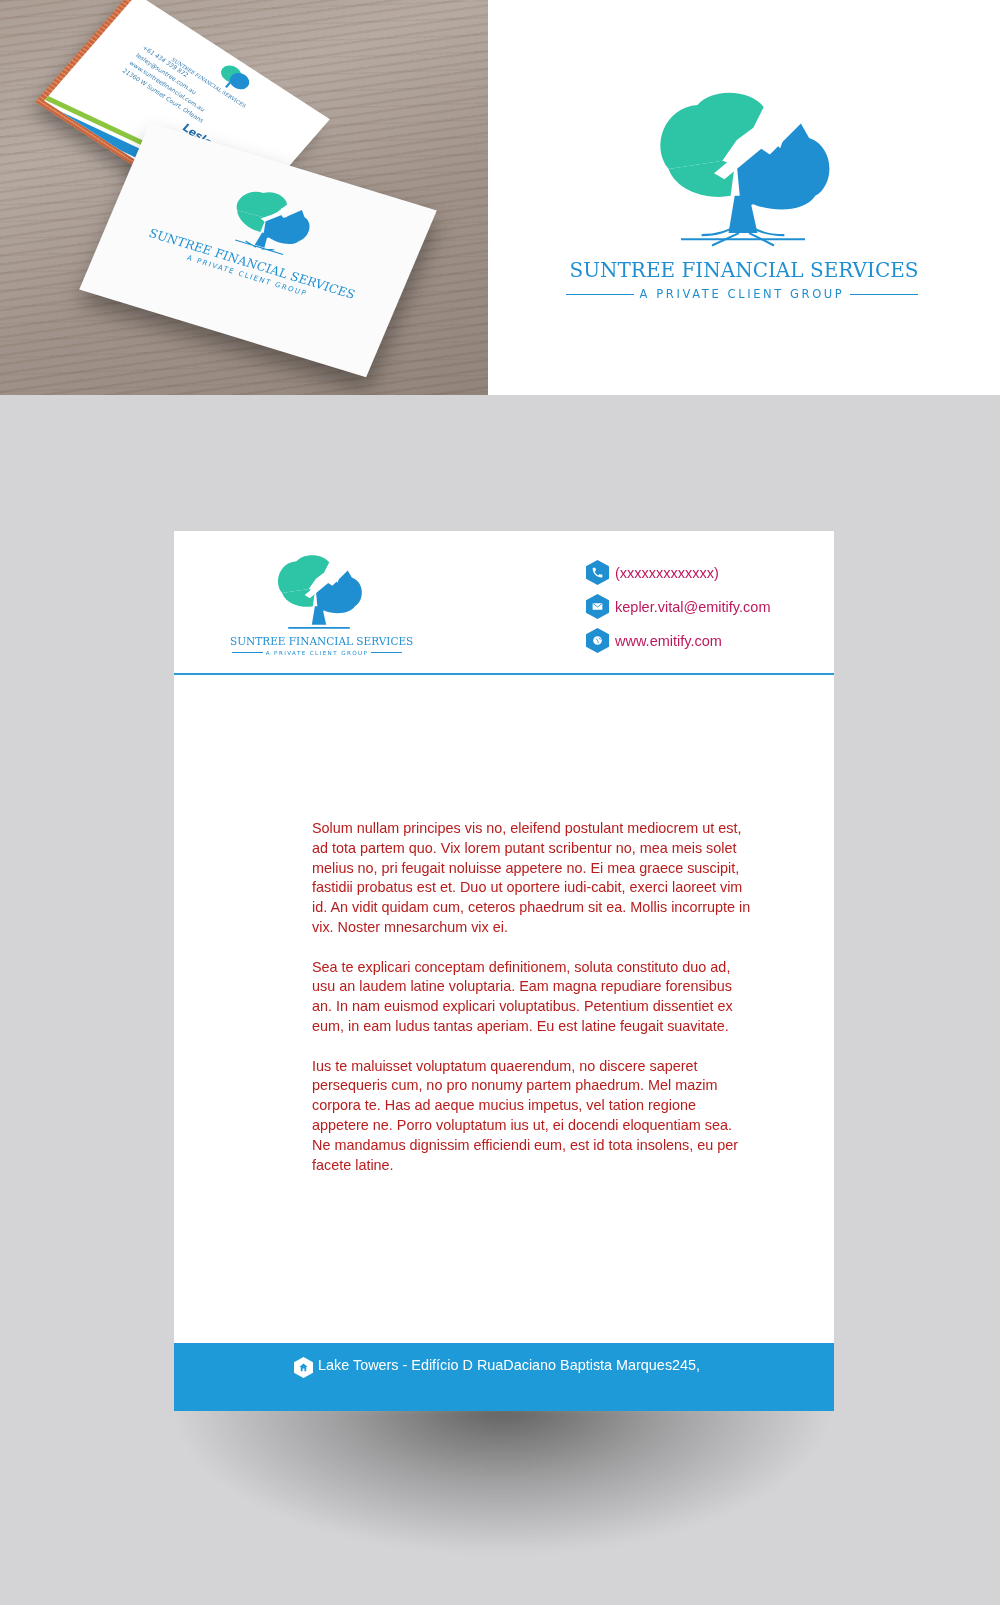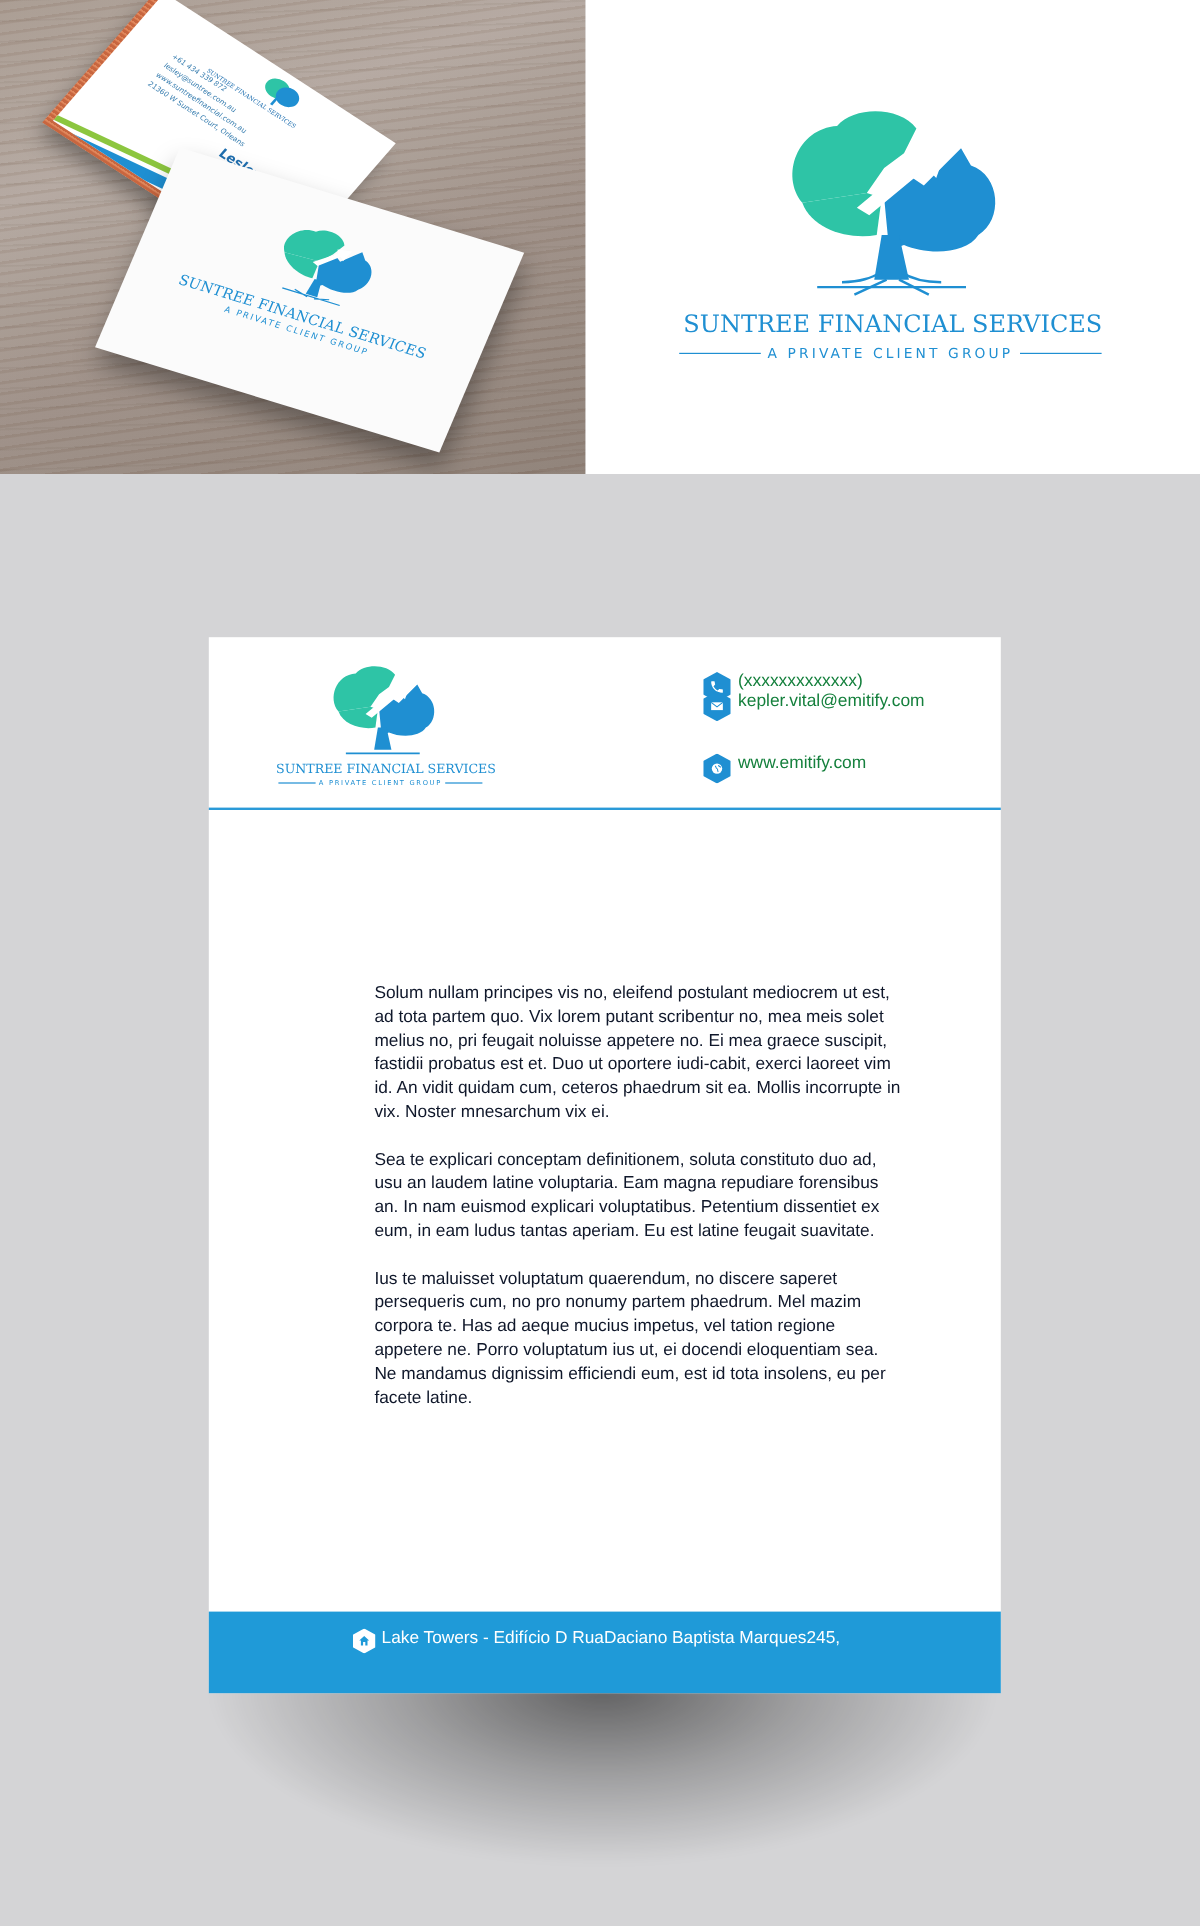--- a/index.html
+++ b/index.html
@@ -107,38 +107,38 @@
       font-family: "DejaVu Serif", serif; font-size: 10.5px; color: #1f8fd2; white-space: nowrap;
     }
     #letter .hdr-sub-wrap {
       position: absolute; left: 58px; top: 117px; width: 170px; height: 9px;
       display: flex; align-items: center; gap: 3px;
     }
     #letter .hdr-sub-wrap .rule { flex: 1; height: 1px; background: #1f8fd2; }
     #letter .hdr-sub { font-size: 5.6px; letter-spacing: 1.4px; color: #1f8fd2; white-space: nowrap; }
 
     .contact {
-      position: absolute; left: 412px; display: flex; gap: 6px;
-      font-family: "Liberation Sans", sans-serif; font-size: 14.5px; color: #15803d;
+      position: absolute; left: 412px; display: flex; align-items: center; gap: 6px;
+      font-family: "Liberation Sans", sans-serif; font-size: 14.5px; color: #be185d;
     }
     .hex {
       width: 23px; height: 25px;
       background: #1f8fd2;
       clip-path: polygon(50% 0%, 100% 25%, 100% 75%, 50% 100%, 0% 75%, 0% 25%);
       display: flex; align-items: center; justify-content: center;
     }
     .hex svg { width: 13px; height: 13px; }
 
     #letter .hdr-rule {
       position: absolute; left: 0; top: 142px; width: 660px; height: 2px; background: #2a9ad8;
     }
 
     #letter .body {
       position: absolute; left: 138px; top: 288px; width: 442px;
-      font-family: "Liberation Sans", sans-serif; font-size: 14.4px; line-height: 19.8px; color: #0f172a;
+      font-family: "Liberation Sans", sans-serif; font-size: 14.4px; line-height: 19.8px; color: #b91c1c;
     }
     #letter .body p { margin-bottom: 19.8px; }
 
     #letter .footer {
       position: absolute; left: 0; top: 812px; width: 660px; height: 68px;
       background: #1f9ad8;
     }
     #letter .footer .addr {
       position: absolute; left: 144px; top: 12px;
       font-family: "Liberation Sans", sans-serif; font-size: 14.4px; line-height: 20px; color: #ffffff;
@@ -229,21 +229,21 @@
   </div>
 
   <div class="contact" style="top:29px;">
     <span class="hex">
       <svg viewBox="0 0 24 24">
           <path fill="#fff" d="M6.6 10.8c1.4 2.8 3.8 5.1 6.6 6.6l2.2-2.2c.3-.3.7-.4 1-.2 1.1.4 2.3.6 3.6.6.6 0 1 .4 1 1V20c0 .6-.4 1-1 1C10.6 21 3 13.4 3 4c0-.6.4-1 1-1h3.5c.6 0 1 .4 1 1 0 1.3.2 2.5.6 3.6.1.3 0 .7-.2 1L6.6 10.8z"></path>
         </svg>
     </span>
     <span>(xxxxxxxxxxxxx)</span>
   </div>
-  <div class="contact" style="top:45px;">
+  <div class="contact" style="top:63px;">
     <span class="hex">
       <svg viewBox="0 0 24 24">
           <rect x="3" y="6" width="18" height="12" fill="#fff"></rect>
           <path d="M3 6 L12 13 L21 6" stroke="#1f8fd2" stroke-width="1.6" fill="none"></path>
         </svg>
     </span>
     <span>kepler.vital@emitify.com</span>
   </div>
   <div class="contact" style="top:97px;">
     <span class="hex">

